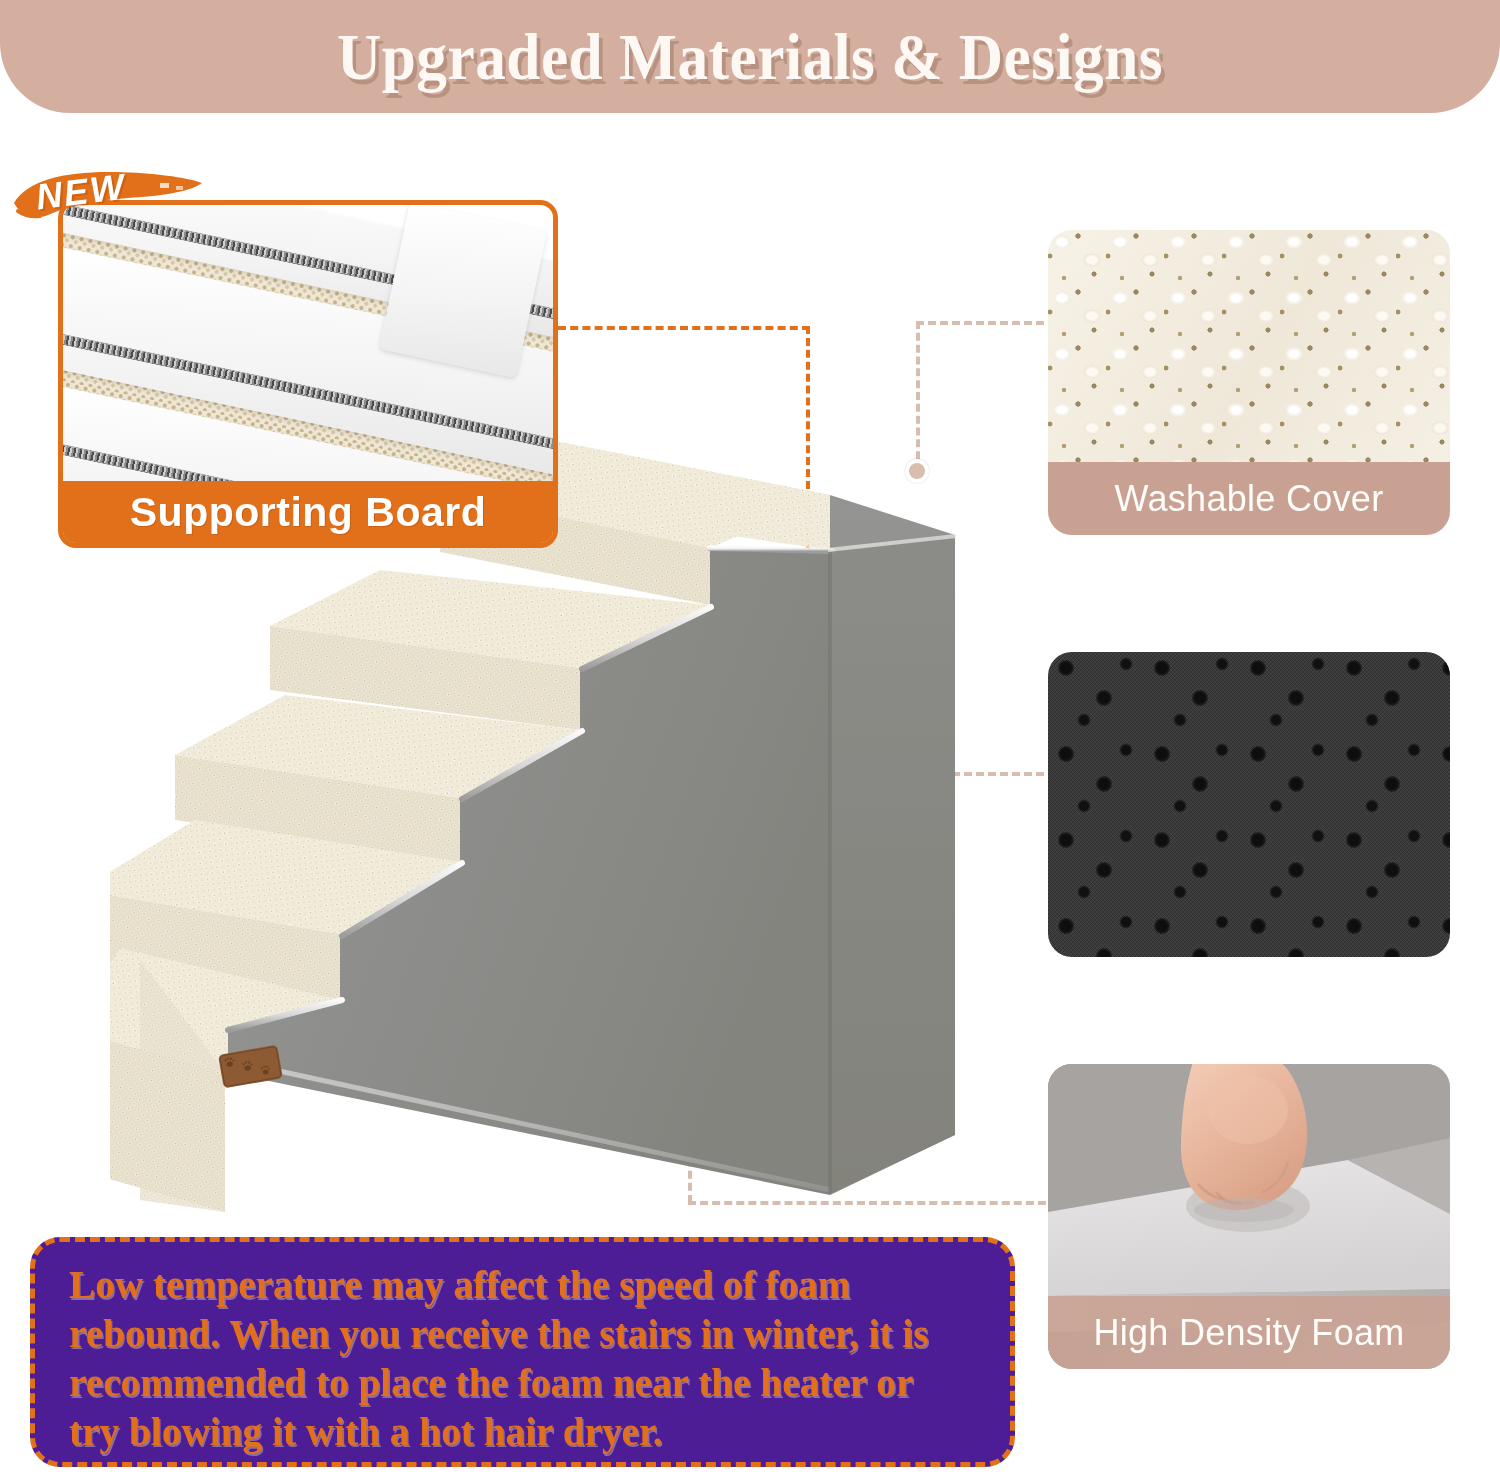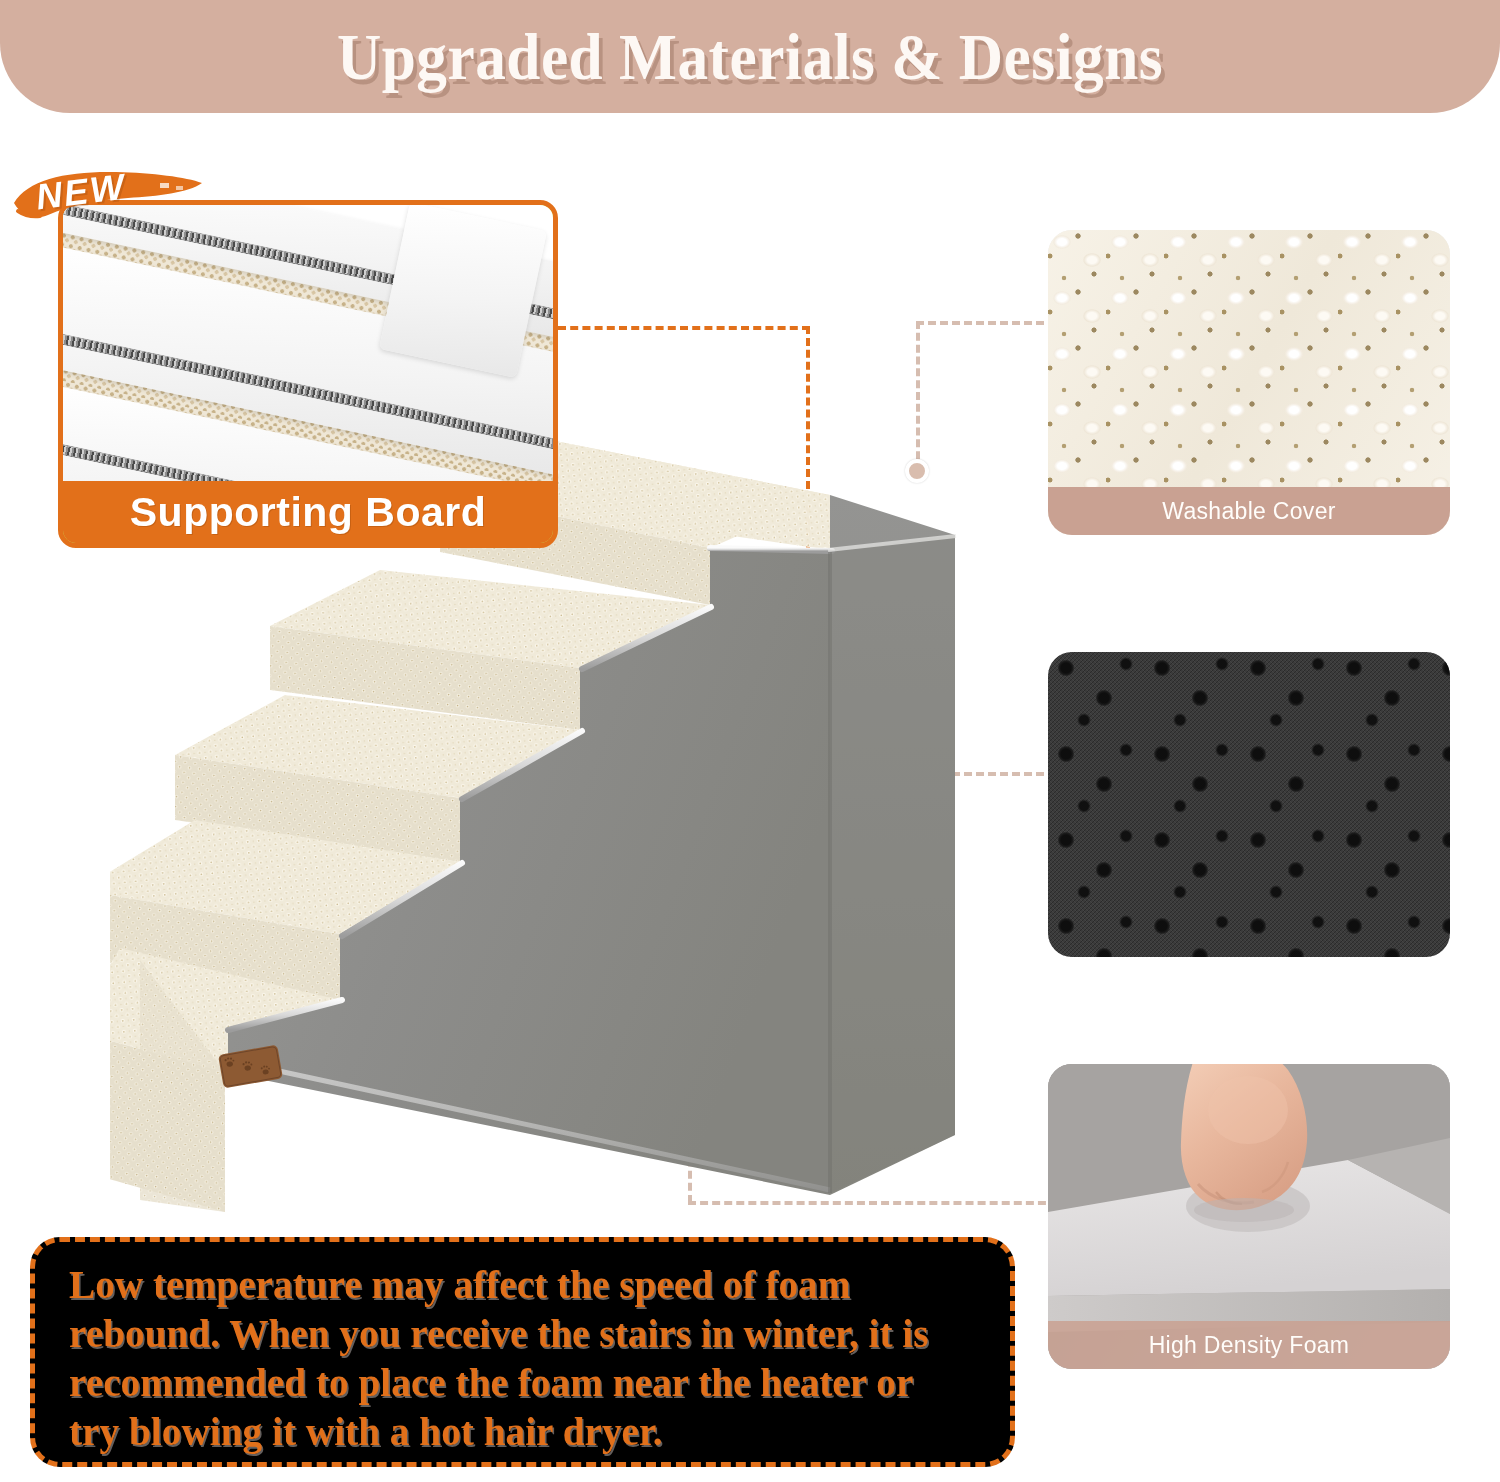--- a/index.html
+++ b/index.html
@@ -103,24 +103,24 @@
   .feature {
     position: absolute;
     width: 402px; height: 305px;
     border-radius: 24px;
     overflow: hidden;
     background: #eee;
   }
   .feature-img { position: absolute; inset: 0; }
   .feature-cap {
     position: absolute; left: 0; right: 0; bottom: 0;
-    height: 48px;
+    height: 73px;
     background: #c9a192;
     display: flex; align-items: center; justify-content: center;
-    font-size: 23px;
+    font-size: 36px;
     color: #fffdfa;
     letter-spacing: 0.3px;
     white-space: nowrap;
   }
   .feature-cap.translucent { background: rgba(201,161,146,0.86); }
 
   #f-washable { left: 1048px; top: 230px; }
   #f-nonslip  { left: 1048px; top: 652px; }
   #f-foam     { left: 1048px; top: 1064px; }
 
@@ -172,21 +172,21 @@
   }
   .dot-orange { background: #e2701a; }
   .dot-rose   { background: #d9bdae; }
 
   
   .warn-box {
     position: absolute; left: 30px; top: 1237px;
     width: 985px; height: 230px;
     border: 5px dashed #e2701a;
     border-radius: 30px;
-    background: #000000;
+    background: #4c1d95;
     padding: 18px 34px 0 34px;
   }
   .warn-text {
     font-family: "Liberation Serif", serif;
     font-weight: bold;
     font-size: 40.5px;
     line-height: 49px;
     color: #e2701a;
     text-align: left;
     text-shadow: 1.5px 1.5px 0 rgba(200,190,185,0.5);

